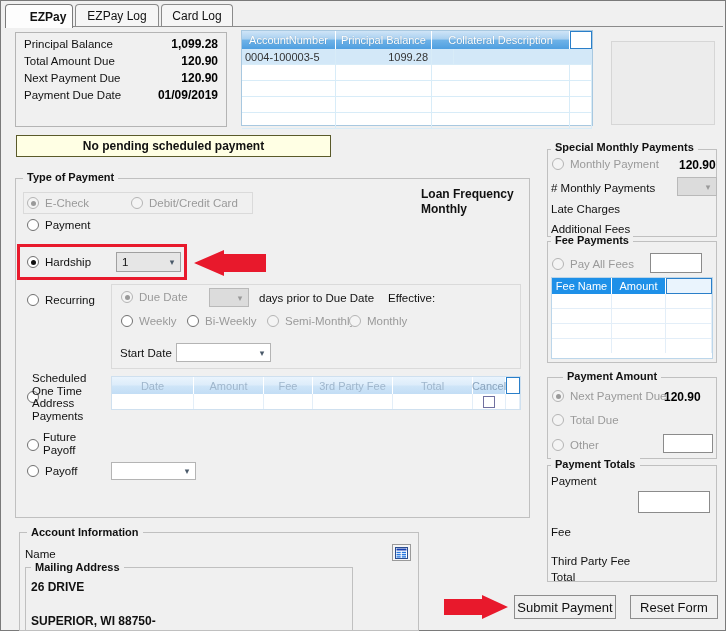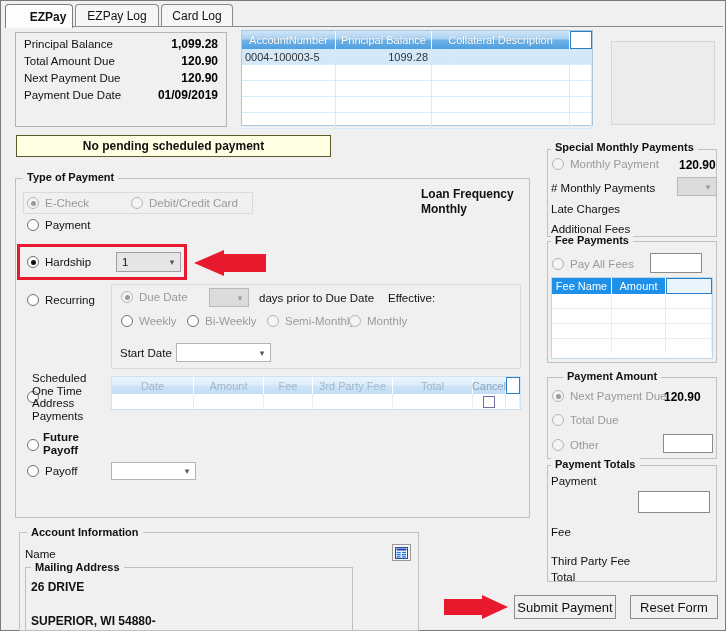--- a/index.html
+++ b/index.html
@@ -307,21 +307,21 @@
       <div class="sc" style="width:33px">
         <span class="chk"></span>
       </div>
       <div class="sc" style="width:14px"></div>
     </div>
   </div>
 
   <div class="rline" style="left:26px;top:438px;">
     <span class="radio"></span>
   </div>
-  <div class="lbl" style="left:42px;top:430px;width:55px;white-space:normal;line-height:12.5px;font-weight:bold;">Future Payoff</div>
+  <div class="lbl" style="left:42px;top:430px;width:55px;white-space:normal;line-height:12.5px;">Future Payoff</div>
 
   <div class="rline" style="left:26px;top:464px;">
     <span class="radio"></span>
     <span class="rlabel">Payoff</span>
   </div>
   <div class="combo" style="left:110px;top:461px;width:85px;height:18px;border-color:#b4b4b4;">
     <span></span>
     <span class="arw">▾</span>
   </div>
 
@@ -422,21 +422,21 @@
       <rect x="1.5" y="7.0" width="4.2" height="1.4" fill="#2878e0"></rect>
       <rect x="6.8" y="7.0" width="4.2" height="1.4" fill="#2878e0"></rect>
       <rect x="1.5" y="9.2" width="4.2" height="1.4" fill="#2878e0"></rect>
       <rect x="6.8" y="9.2" width="4.2" height="1.4" fill="#2878e0"></rect>
     </svg>
   </div>
 
   <div class="gbox" style="left:24px;top:566px;width:328px;height:64px;"></div>
   <div class="gtitle" style="left:30px;top:560px;">Mailing Address</div>
   <div class="lbl" style="left:30px;top:579px;font-weight:bold;font-size:12px;">26 DRIVE</div>
-  <div class="lbl" style="left:30px;top:613px;font-weight:bold;font-size:12px;">SUPERIOR, WI  54880-</div>
+  <div class="lbl" style="left:30px;top:613px;font-weight:bold;font-size:12px;">SUPERIOR, WI  88750-</div>
 
   <div class="btn" style="left:513px;top:594px;width:102px;height:24px;">
     <span>Submit Payment</span>
   </div>
   <div class="btn" style="left:629px;top:594px;width:88px;height:24px;">
     <span>Reset Form</span>
   </div>
 
   <div class="redbox" style="left:16px;top:243px;width:170px;height:36px;"></div>
 

